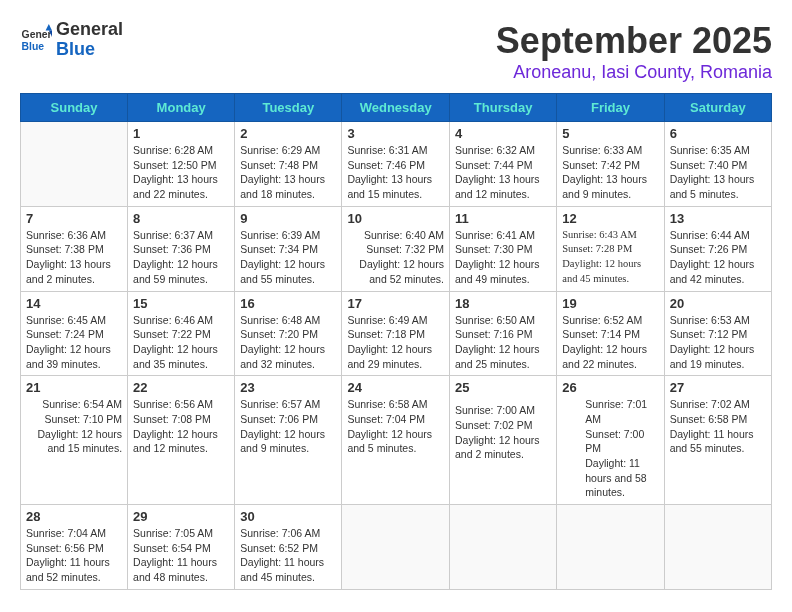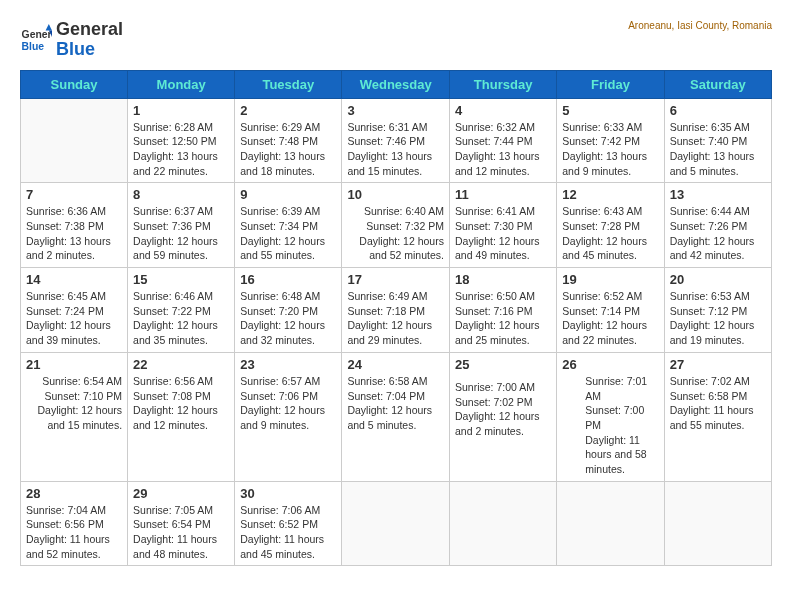--- a/index.html
+++ b/index.html
@@ -34,22 +34,22 @@
     }
     .title-block {
       text-align: right;
     }
     .month-title {
       font-size: 36px;
       font-weight: bold;
       color: #333;
     }
     .subtitle {
-      font-size: 10px;
-      color: #a16207;
+      font-size: 18px;
+      color: #6d28d9;
     }
     .calendar {
       width: 100%;
       border-collapse: collapse;
       border: 1px solid #ccc;
     }
     .calendar th {
       background-color: #1565C0;
       color: #5eead4;
       padding: 6px 4px;
@@ -94,20 +94,21 @@
       <polygon points="36,8 40,16 40,8" fill="#0d47a1"></polygon>
     </svg>
     <div>
       <div class="logo-text">
         <span class="logo-general">General</span><br>
         <span class="logo-blue">Blue</span>
       </div>
     </div>
   </div>
   <div class="title-block">
+    <div class="month-title">September 2025</div>
     <div class="subtitle">Aroneanu, Iasi County, Romania</div>
   </div>
 </div>
 
 <table class="calendar">
   <thead>
     <tr>
     <th>Sunday</th>
         <th>Monday</th>
         <th>Tuesday</th>
@@ -183,21 +184,21 @@
 Daylight: 12 hours and 52 minutes.</div>
         </td>
         <td>
           <span class="day-number">11</span>
           <div class="day-info" style="white-space: pre-line;">Sunrise: 6:41 AM
 Sunset: 7:30 PM
 Daylight: 12 hours and 49 minutes.</div>
         </td>
         <td>
           <span class="day-number">12</span>
-          <div class="day-info" style="white-space: pre-line;">Sunrise: 6:43 AM
+          <div class="day-info" style="white-space: pre-line; font-family: Liberation Serif, serif;">Sunrise: 6:43 AM
 Sunset: 7:28 PM
 Daylight: 12 hours and 45 minutes.</div>
         </td>
         <td>
           <span class="day-number">13</span>
           <div class="day-info" style="white-space: pre-line;">Sunrise: 6:44 AM
 Sunset: 7:26 PM
 Daylight: 12 hours and 42 minutes.</div>
         </td>
       </tr>

